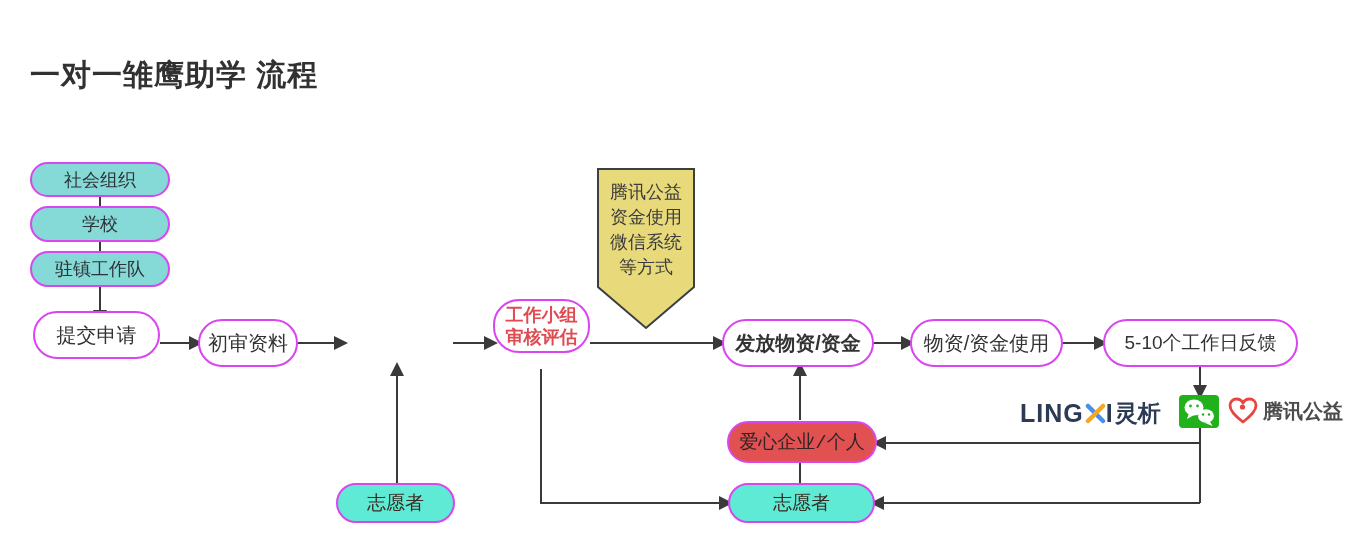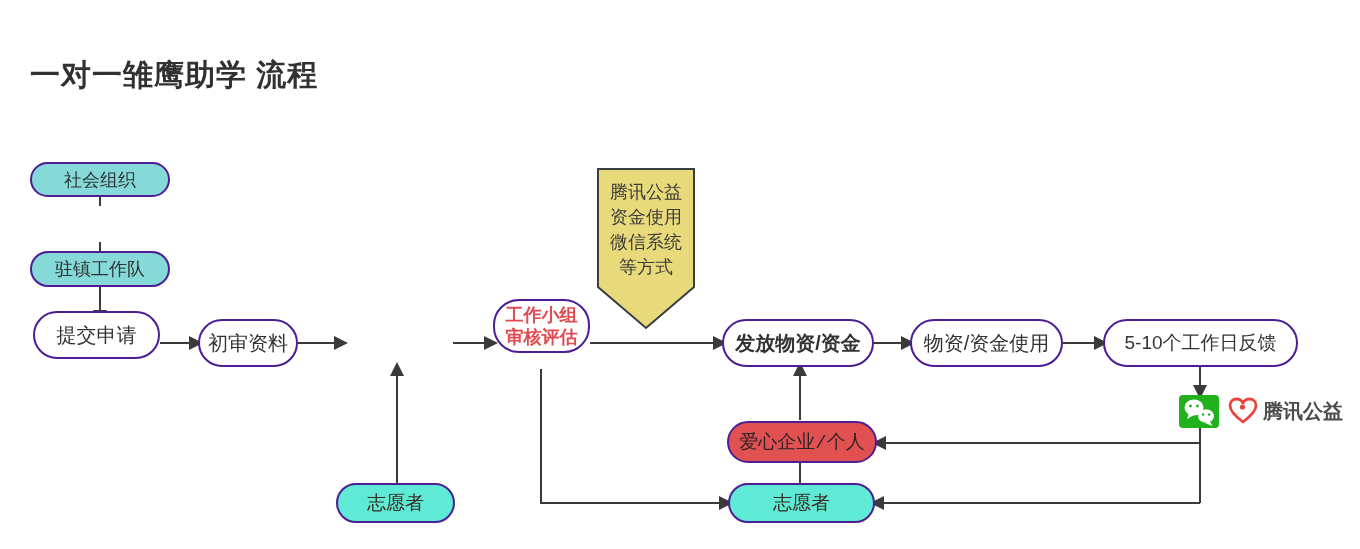--- a/index.html
+++ b/index.html
@@ -7,21 +7,21 @@
   #canvas {
     position:relative; width:1360px; height:549px; background:#ffffff;
     font-family:"Liberation Sans","DejaVu Sans",sans-serif; overflow:hidden;
   }
   .title {
     position:absolute; left:30px; top:55px;
     font-size:30px; font-weight:800; color:#313131; letter-spacing:1px;text-align:right;
   }
   .node {
     position:absolute; display:flex; align-items:center; justify-content:center;
-    border:2px solid #4c1d95; color:#333; background:#fff;
+    border:2px solid #d946ef; color:#333; background:#fff;
     font-size:20px; white-space:nowrap; text-align:left;
   }
   .node.src { background:#85d9d6; border-radius:18px; font-size:18px; color:#2e3338; }
   .node.flow { border-radius:24px; }
   .node.workgroup { border-radius:26px; flex-direction:column; line-height:1.25; }
   .node.workgroup span { color:#e04b52; font-weight:800; font-size:18px; }
   .node.orange { background:#5eead4; border-radius:20px; color:#3a2c22; }
   .node.red { background:#e25151; border-radius:21px; color:#332325;font-family:Liberation Mono, monospace; }
   .node.feedback { font-size:19px; }
   svg.connectors { position:absolute; left:0; top:0; pointer-events:none; }
@@ -72,20 +72,23 @@
       <line x1="1200" y1="428" x2="1200" y2="503"></line>
       <line x1="1200" y1="443" x2="884" y2="443" marker-end="url(#arr)"></line>
       <line x1="1200" y1="503" x2="882" y2="503" marker-end="url(#arr)"></line>
       <polyline points="541,369 541,503 721,503" marker-end="url(#arr)"></polyline>
     </g>
   </svg>
 
   <div class="node src" style="left:30px;top:162px;width:140px;height:35px;">
       <span>社会组织</span>
     </div>
+  <div class="node src" style="left:30px;top:206px;width:140px;height:36px;">
+      <span>学校</span>
+    </div>
   <div class="node src" style="left:30px;top:251px;width:140px;height:36px;">
       <span>驻镇工作队</span>
     </div>
 
   <div class="node flow" style="left:33px;top:311px;width:127px;height:48px;font-family:Liberation Mono, monospace;">
       <span>提交申请</span>
     </div>
   <div class="node flow" style="left:198px;top:319px;width:100px;height:48px;">
       <span>初审资料</span>
     </div>
@@ -118,20 +121,29 @@
   <div class="node orange" style="left:336px;top:483px;width:119px;height:40px;font-size:19px;">
       <span>志愿者</span>
     </div>
   <div class="node red" style="left:727px;top:421px;width:150px;height:42px;font-size:19px;">
       <span>爱心企业/个人</span>
     </div>
   <div class="node orange" style="left:728px;top:483px;width:147px;height:40px;font-size:19px;">
       <span>志愿者</span>
     </div>
 
+  <div class="logos-lingxi">
+    <span class="latin">LING</span>
+    <svg width="22" height="21" viewBox="0 0 22 21">
+      <line x1="4" y1="3" x2="19" y2="18" stroke="#4a90e2" stroke-width="4.5" stroke-linecap="round"></line>
+      <line x1="4" y1="18" x2="19" y2="3" stroke="#f5a623" stroke-width="4.5" stroke-linecap="round"></line>
+    </svg>
+    <span class="latin">I</span>
+    <span class="cn">灵析</span>
+  </div>
 
   <div class="wechat">
     <svg width="40" height="33" viewBox="0 0 40 33">
       <rect x="0" y="0" width="40" height="33" rx="4" fill="#21b11c"></rect>
       <ellipse cx="15" cy="12.5" rx="9.5" ry="8" fill="#ffffff"></ellipse>
       <polygon points="10,18 8,24 15,20" fill="#ffffff"></polygon>
       <circle cx="11.5" cy="11" r="1.4" fill="#21b11c"></circle>
       <circle cx="18.5" cy="11" r="1.4" fill="#21b11c"></circle>
       <ellipse cx="27" cy="21" rx="8" ry="6.8" fill="#ffffff"></ellipse>
       <polygon points="31,26.5 33.5,31 26,28" fill="#ffffff"></polygon>

